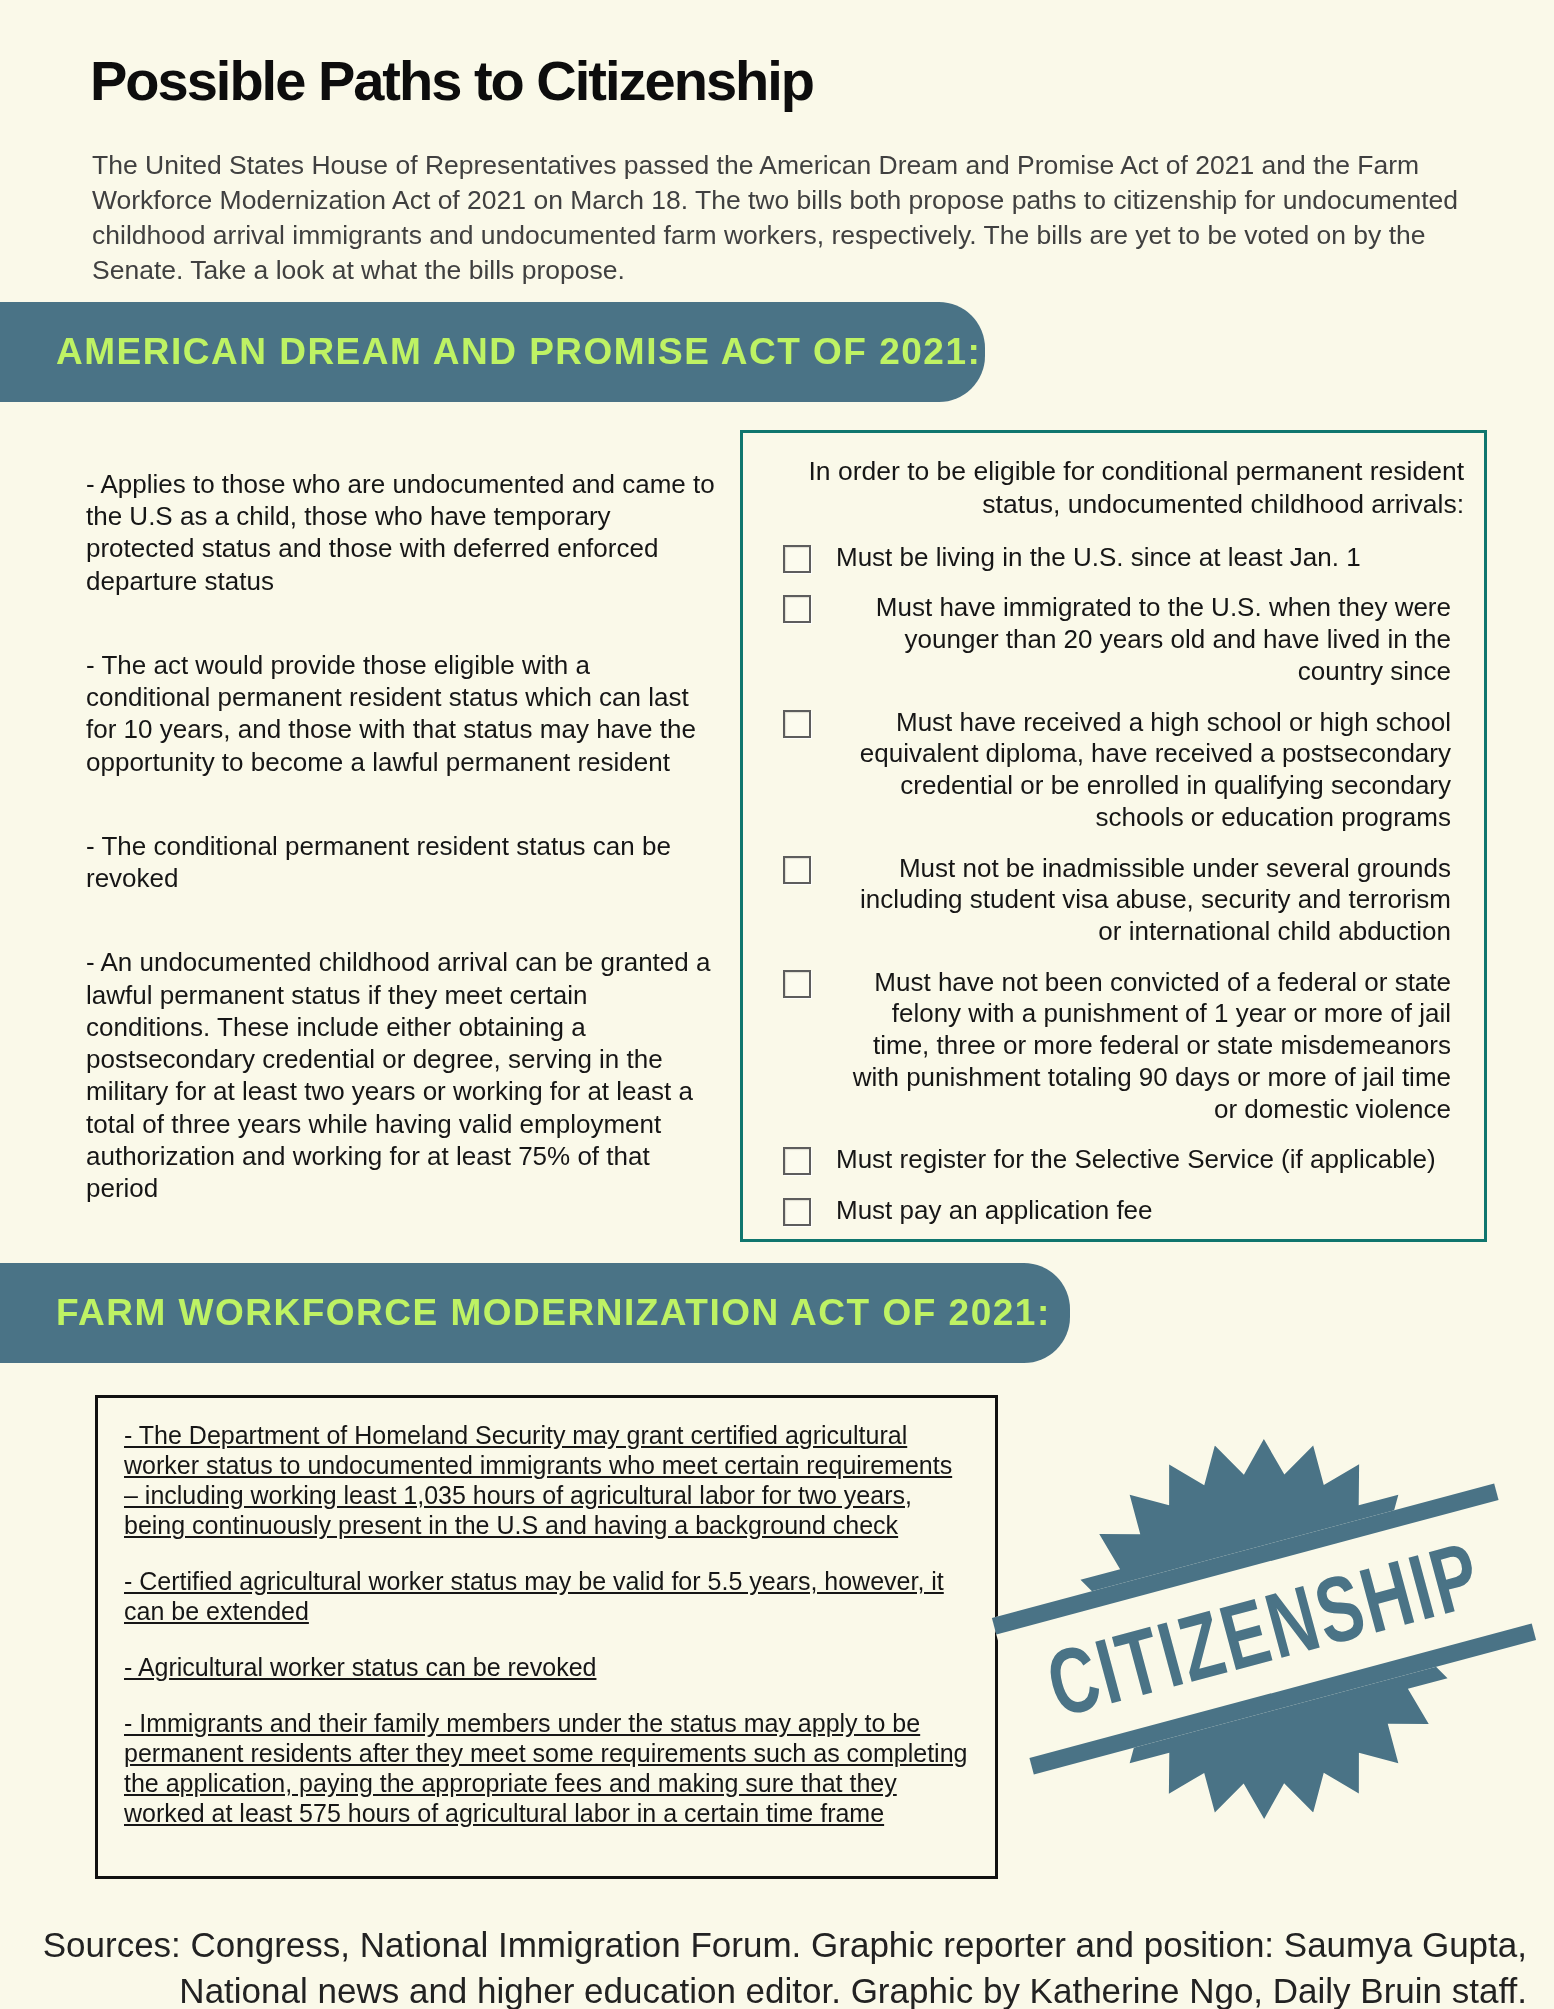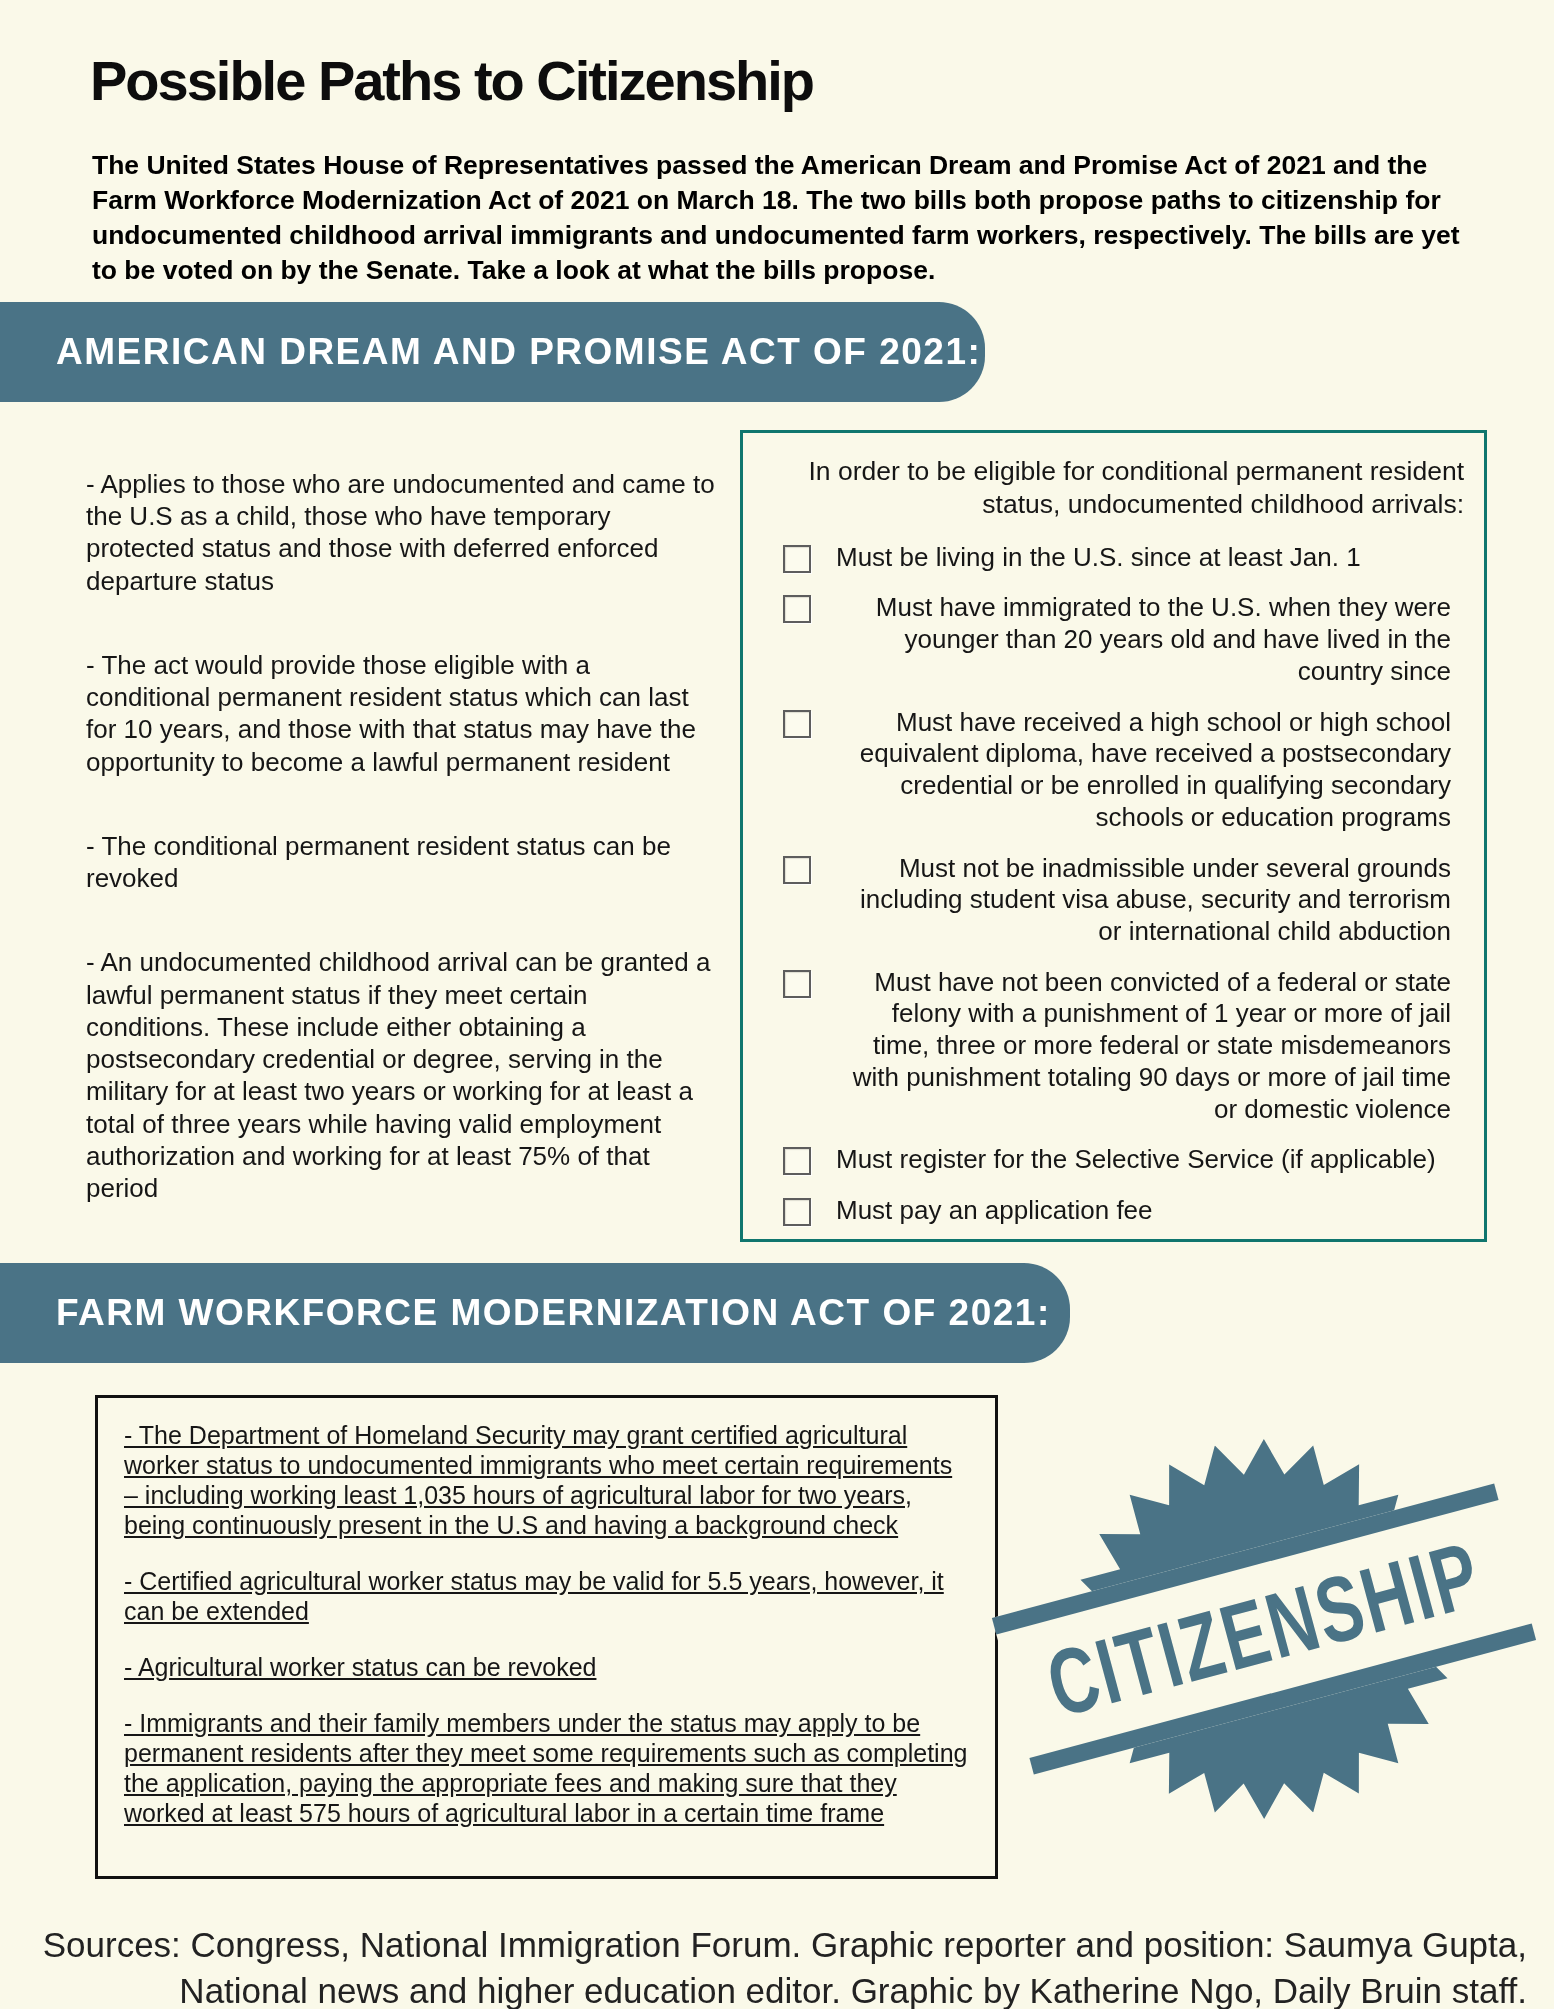--- a/index.html
+++ b/index.html
@@ -20,30 +20,30 @@
     background:var(--cream);
     overflow:hidden;
   }
   
   .title{
     position:absolute; left:90px; top:48px; width:1360px;
     font-size:56px; font-weight:800; letter-spacing:-2px; color:#0d0d0d;
   }
   .intro{
     position:absolute; left:92px; top:148px; width:1390px;
-    font-size:26.5px; line-height:1.32; color:#000000;font-weight:bold;
+    font-size:26.5px; line-height:1.32; color:#404040;
   }
   
   .banner{
     position:absolute; left:0; height:100px;
     background:var(--teal);
     border-radius:0 46px 46px 0;
     display:flex; align-items:center;
     padding-left:56px;
-    color:#ffffff;
+    color:#bef264;
     font-weight:700; font-size:37px; letter-spacing:1.5px;
   }
   .banner1{ top:302px; width:985px; }
   .banner2{ top:1263px; width:1070px; }
   
   .left-col{
     position:absolute; left:86px; top:468px; width:630px;
     font-size:26px; line-height:1.24;
   }
   .left-col p{ margin-bottom:52px; }

